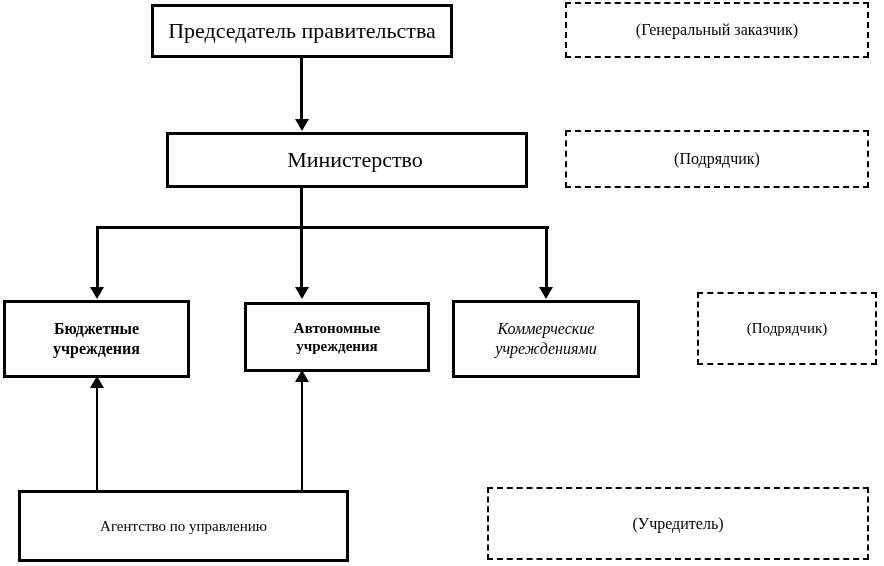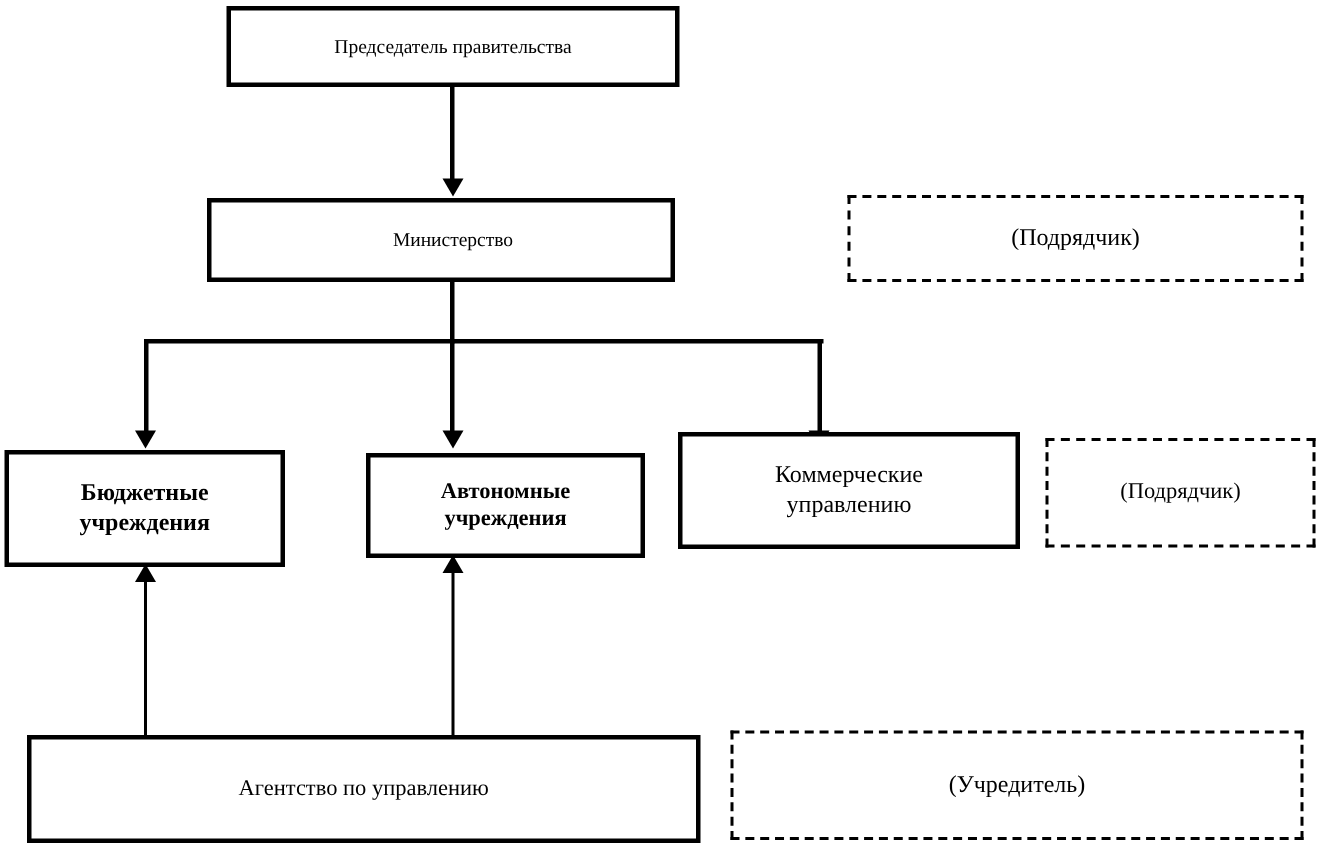--- a/index.html
+++ b/index.html
@@ -33,21 +33,21 @@
   .node.dashed {
     border: 2px dashed #000000;
     background: transparent;
   }
   .node .label {
     display: block;
     line-height: 1.22;
     padding: 0 6px;
   }
   
-  .t-lg  { font-size: 13px; }
+  .t-lg  { font-size: 22px; }
   .t-md  { font-size: 16px; }
   .t-sm  { font-size: 15px; }
   .bold  { font-weight: bold; }
 
   
   .vline {
     position: absolute;
     width: 3px;
     background: #000000;
     z-index: 1;
@@ -101,51 +101,54 @@
   <div class="vline thin" style="left:96px; top:386px; height:106px;"></div>
   <div class="arrow-up" style="left:90px; top:376px;"></div>
 
   <div class="vline thin" style="left:301px; top:380px; height:112px;"></div>
   <div class="arrow-up" style="left:295px; top:370px;"></div>
 
   <div class="node solid" style="left:151px; top:4px; width:302px; height:54px;">
     <span class="label t-lg">Председатель правительства</span>
   </div>
 
-  <div class="node solid" style="left:138px; top:132px; width:312px; height:56px;padding-left:16px;">
+  <div class="node solid" style="left:166px; top:132px; width:362px; height:56px;padding-left:16px;">
     <span class="label t-lg">Министерство</span>
   </div>
 
   <div class="node solid" style="left:3px; top:300px; width:187px; height:78px;">
     <span class="label t-md bold">
       <span>Бюджетные</span><br>
       <span>учреждения</span>
     </span>
   </div>
 
   <div class="node solid" style="left:244px; top:302px; width:186px; height:70px;">
     <span class="label t-sm bold">
       <span>Автономные</span><br>
       <span>учреждения</span>
     </span>
   </div>
 
-  <div class="node solid" style="left:452px; top:288px; width:228px; height:78px;">
+  <div class="node solid" style="left:452px; top:300px; width:188px; height:78px;font-style:italic;">
     <span class="label t-md">
       <span>Коммерческие</span><br>
-      <span>управлению</span>
+      <span>учреждениями</span>
     </span>
   </div>
 
-  <div class="node solid" style="left:18px; top:490px; width:449px; height:72px;">
+  <div class="node solid" style="left:18px; top:490px; width:331px; height:72px;">
     <span class="label t-sm">
       <span>Агентство по управлению</span><br>
     </span>
   </div>
 
+  <div class="node dashed" style="left:565px; top:2px; width:304px; height:56px;">
+    <span class="label t-md">(Генеральный заказчик)</span>
+  </div>
 
   <div class="node dashed" style="left:565px; top:130px; width:304px; height:58px;">
     <span class="label t-md">(Подрядчик)</span>
   </div>
 
   <div class="node dashed" style="left:697px; top:292px; width:180px; height:73px;">
     <span class="label t-sm">(Подрядчик)</span>
   </div>
 
   <div class="node dashed" style="left:487px; top:487px; width:382px; height:73px;justify-content:center;">

